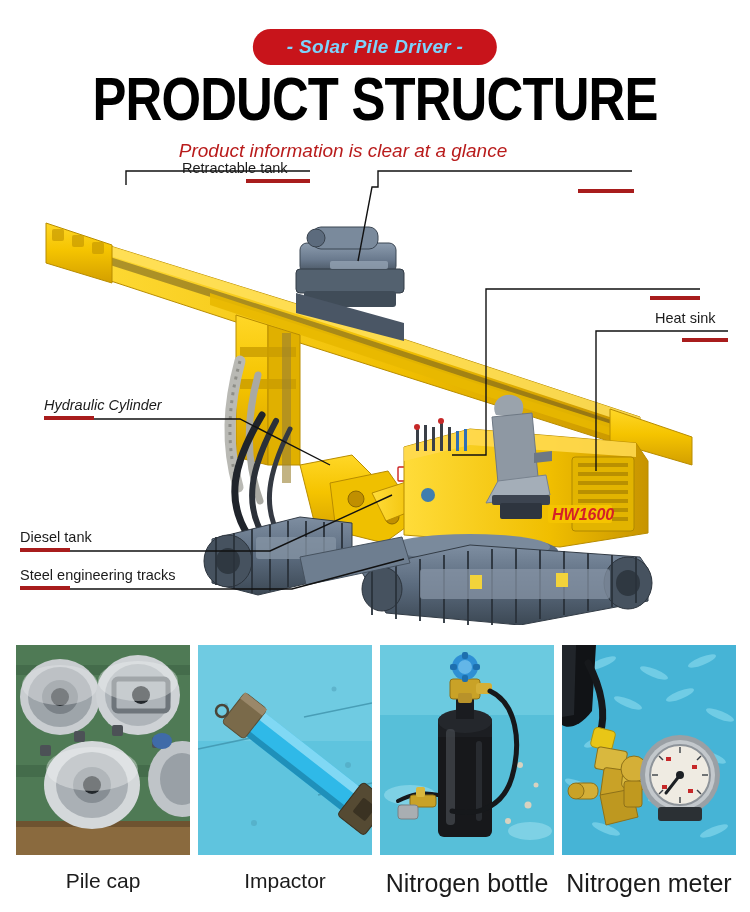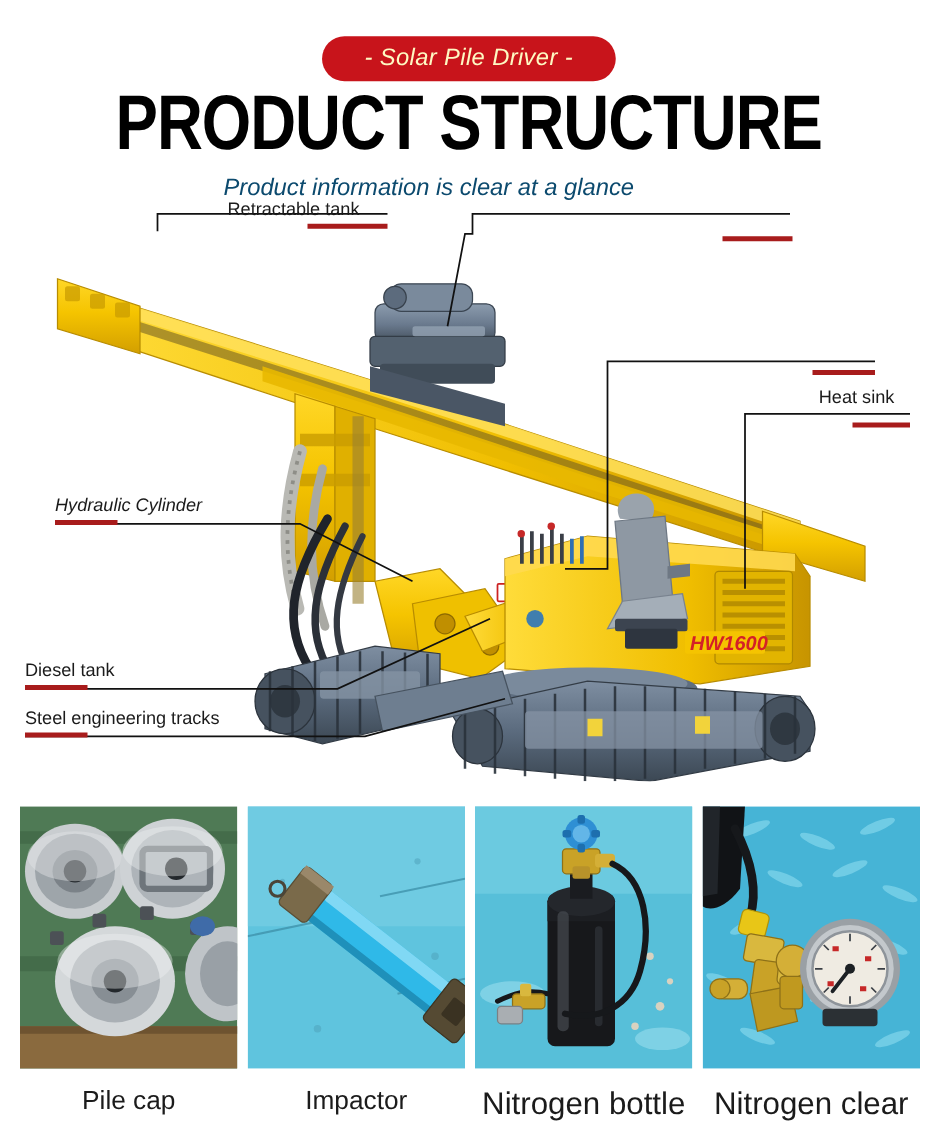--- a/index.html
+++ b/index.html
@@ -10,41 +10,41 @@
     font-family:"Liberation Sans", sans-serif;
     position:relative;
     overflow:hidden;
   }
 
   
   .header { position:absolute; top:0; left:0; width:750px; height:172px; }
 
   .badge {
     position:absolute; top:29px; left:50%; transform:translateX(-50%);
-    background:#C8141B; color:#fef9c3;
-    font-size:19px; font-style:italic; font-weight:normal;
+    background:#C8141B; color:#7dd3fc;
+    font-size:19px; font-style:italic; font-weight:bold;
     letter-spacing:.3px;
     padding:7px 34px; border-radius:18px;
     white-space:nowrap;
   }
 
   .main-title {
     position:absolute; top:68px; left:0; width:750px;
     text-align:center;
     font-family:"Liberation Sans Narrow","Liberation Sans",sans-serif;
     font-size:62px; font-weight:bold; color:#000;
     letter-spacing:-1px;
     transform:scaleX(.82); transform-origin:center top;
     line-height:1.0;
   }
 
   .subtitle {
     position:absolute; top:140px; left:0; width:686px;
     text-align:center;
-    font-size:19px; font-style:italic; color:#0c4a6e;
+    font-size:19px; font-style:italic; color:#b91c1c;
   }
 
   
   .hero { position:absolute; top:165px; left:0; width:750px; height:460px; }
   .hero svg { display:block; }
 
   .callout-text {
     position:absolute;
     font-size:14.5px; color:#1b1b1b; white-space:nowrap;
   }
@@ -502,15 +502,15 @@
             <rect x="126" y="144" width="5" height="4"></rect>
             <rect x="100" y="140" width="5" height="4"></rect>
           </g>
           <line x1="118" y1="130" x2="104" y2="148" stroke="#1C2024" stroke-width="3" stroke-linecap="round"></line>
           <circle cx="118" cy="130" r="4" fill="#1C2024"></circle>
           <circle cx="118" cy="130" r="30" fill="none" stroke="#8E949A" stroke-width="2"></circle>
         </g>
         <rect x="96" y="162" width="44" height="14" rx="3" fill="#2B3034"></rect>
       </svg>
     </div>
-    <div class="caption">Nitrogen clear</div>
+    <div class="caption">Nitrogen meter</div>
   </div>
 </div>
 
 </body></html>

